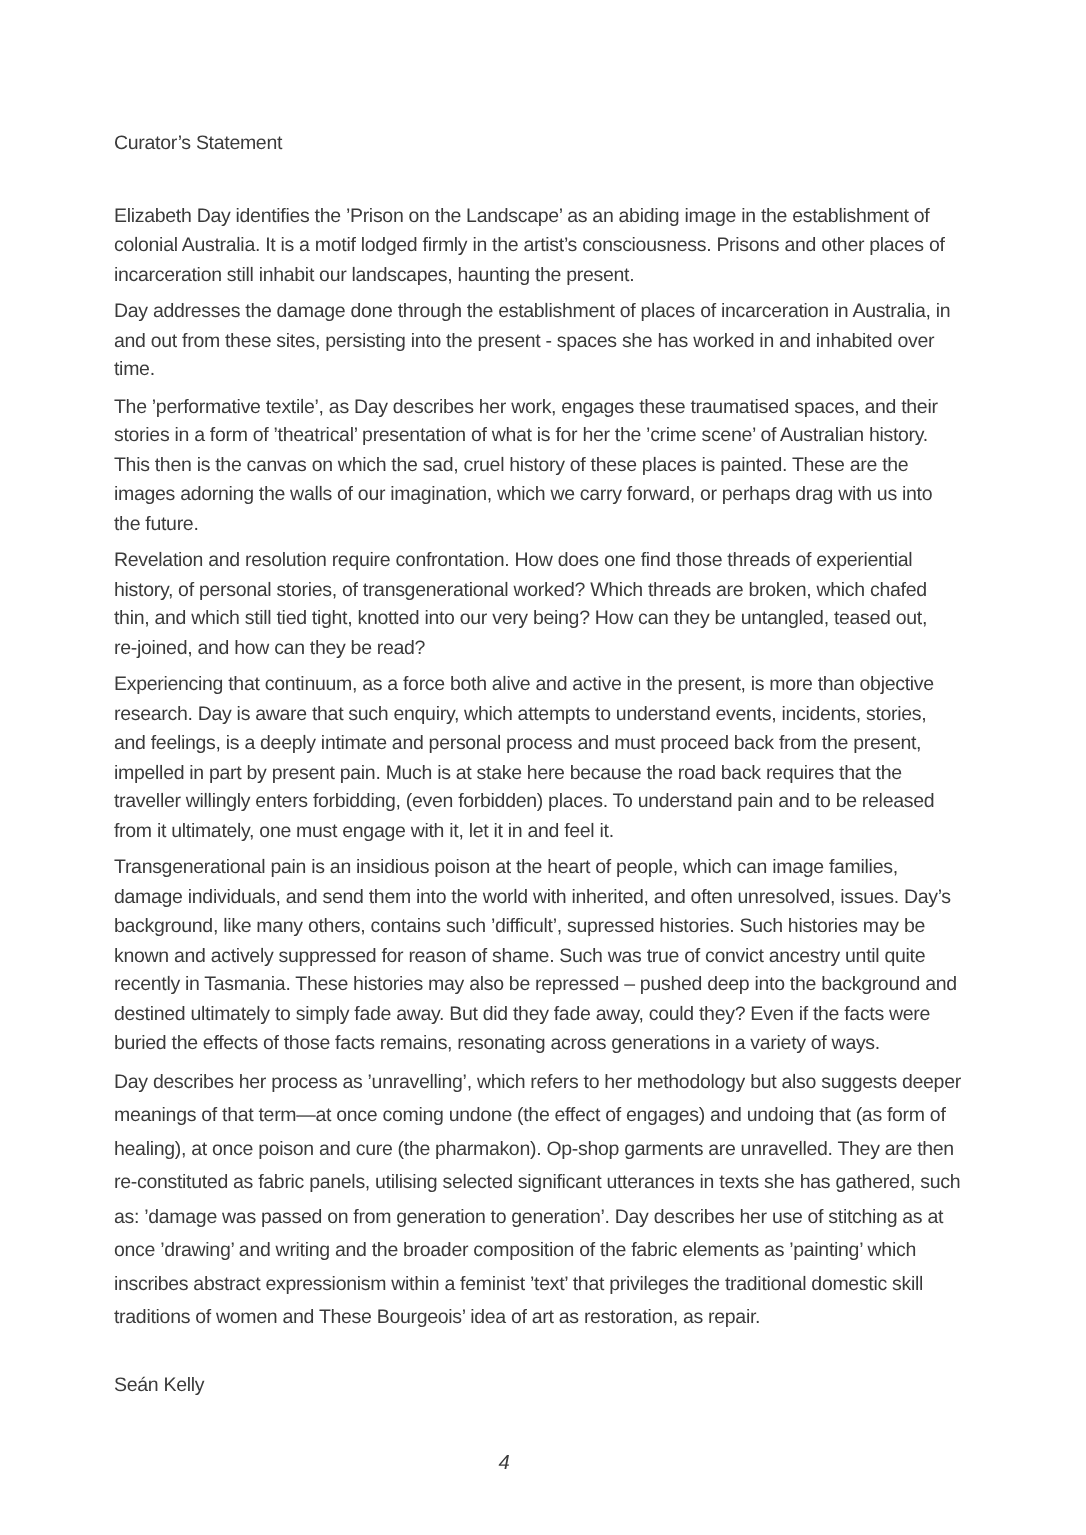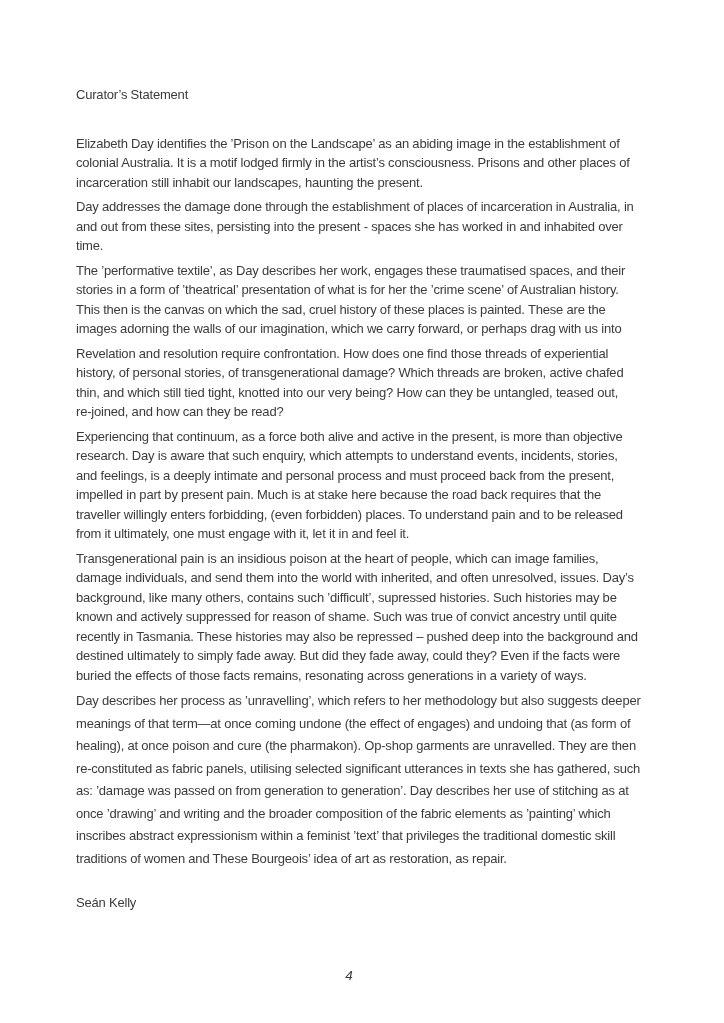--- a/index.html
+++ b/index.html
@@ -8,21 +8,20 @@
     background: #ffffff;
   }
   .page {
     position: relative;
     width: 672px;
     height: 1023px;
     background: #ffffff;
     overflow: hidden;
     font-family: "Liberation Sans", sans-serif;
     color: #3b3b3b;
-    padding-left: 26px;
   }
   .content {
     position: absolute;
     left: 76px;
     top: 85px;
     width: 600px;
   }
   .doc-title {
     font-size: 13px;
     letter-spacing: -0.2px;
@@ -84,24 +83,25 @@
         <p class="para">
           <span class="line">Day addresses the damage done through the establishment of places of incarceration in Australia, in</span>
           <span class="line">and out from these sites, persisting into the present - spaces she has worked in and inhabited over</span>
           <span class="line">time.</span>
         </p>
         <p class="para">
           <span class="line">The ’performative textile’, as Day describes her work, engages these traumatised spaces, and their</span>
           <span class="line">stories in a form of ’theatrical’ presentation of what is for her the ’crime scene’ of Australian history.</span>
           <span class="line">This then is the canvas on which the sad, cruel history of these places is painted. These are the</span>
           <span class="line">images adorning the walls of our imagination, which we carry forward, or perhaps drag with us into</span>
+          <span class="line">the future.</span>
         </p>
         <p class="para">
           <span class="line">Revelation and resolution require confrontation. How does one find those threads of experiential</span>
-          <span class="line">history, of personal stories, of transgenerational damage? Which threads are broken, active chafed</span>
+          <span class="line">history, of personal stories, of transgenerational worked? Which threads are broken, which chafed</span>
           <span class="line">thin, and which still tied tight, knotted into our very being? How can they be untangled, teased out,</span>
           <span class="line">re-joined, and how can they be read?</span>
         </p>
         <p class="para">
           <span class="line">Experiencing that continuum, as a force both alive and active in the present, is more than objective</span>
           <span class="line">research. Day is aware that such enquiry, which attempts to understand events, incidents, stories,</span>
           <span class="line">and feelings, is a deeply intimate and personal process and must proceed back from the present,</span>
           <span class="line">impelled in part by present pain. Much is at stake here because the road back requires that the</span>
           <span class="line">traveller willingly enters forbidding, (even forbidden) places. To understand pain and to be released</span>
           <span class="line">from it ultimately, one must engage with it, let it in and feel it.</span>

